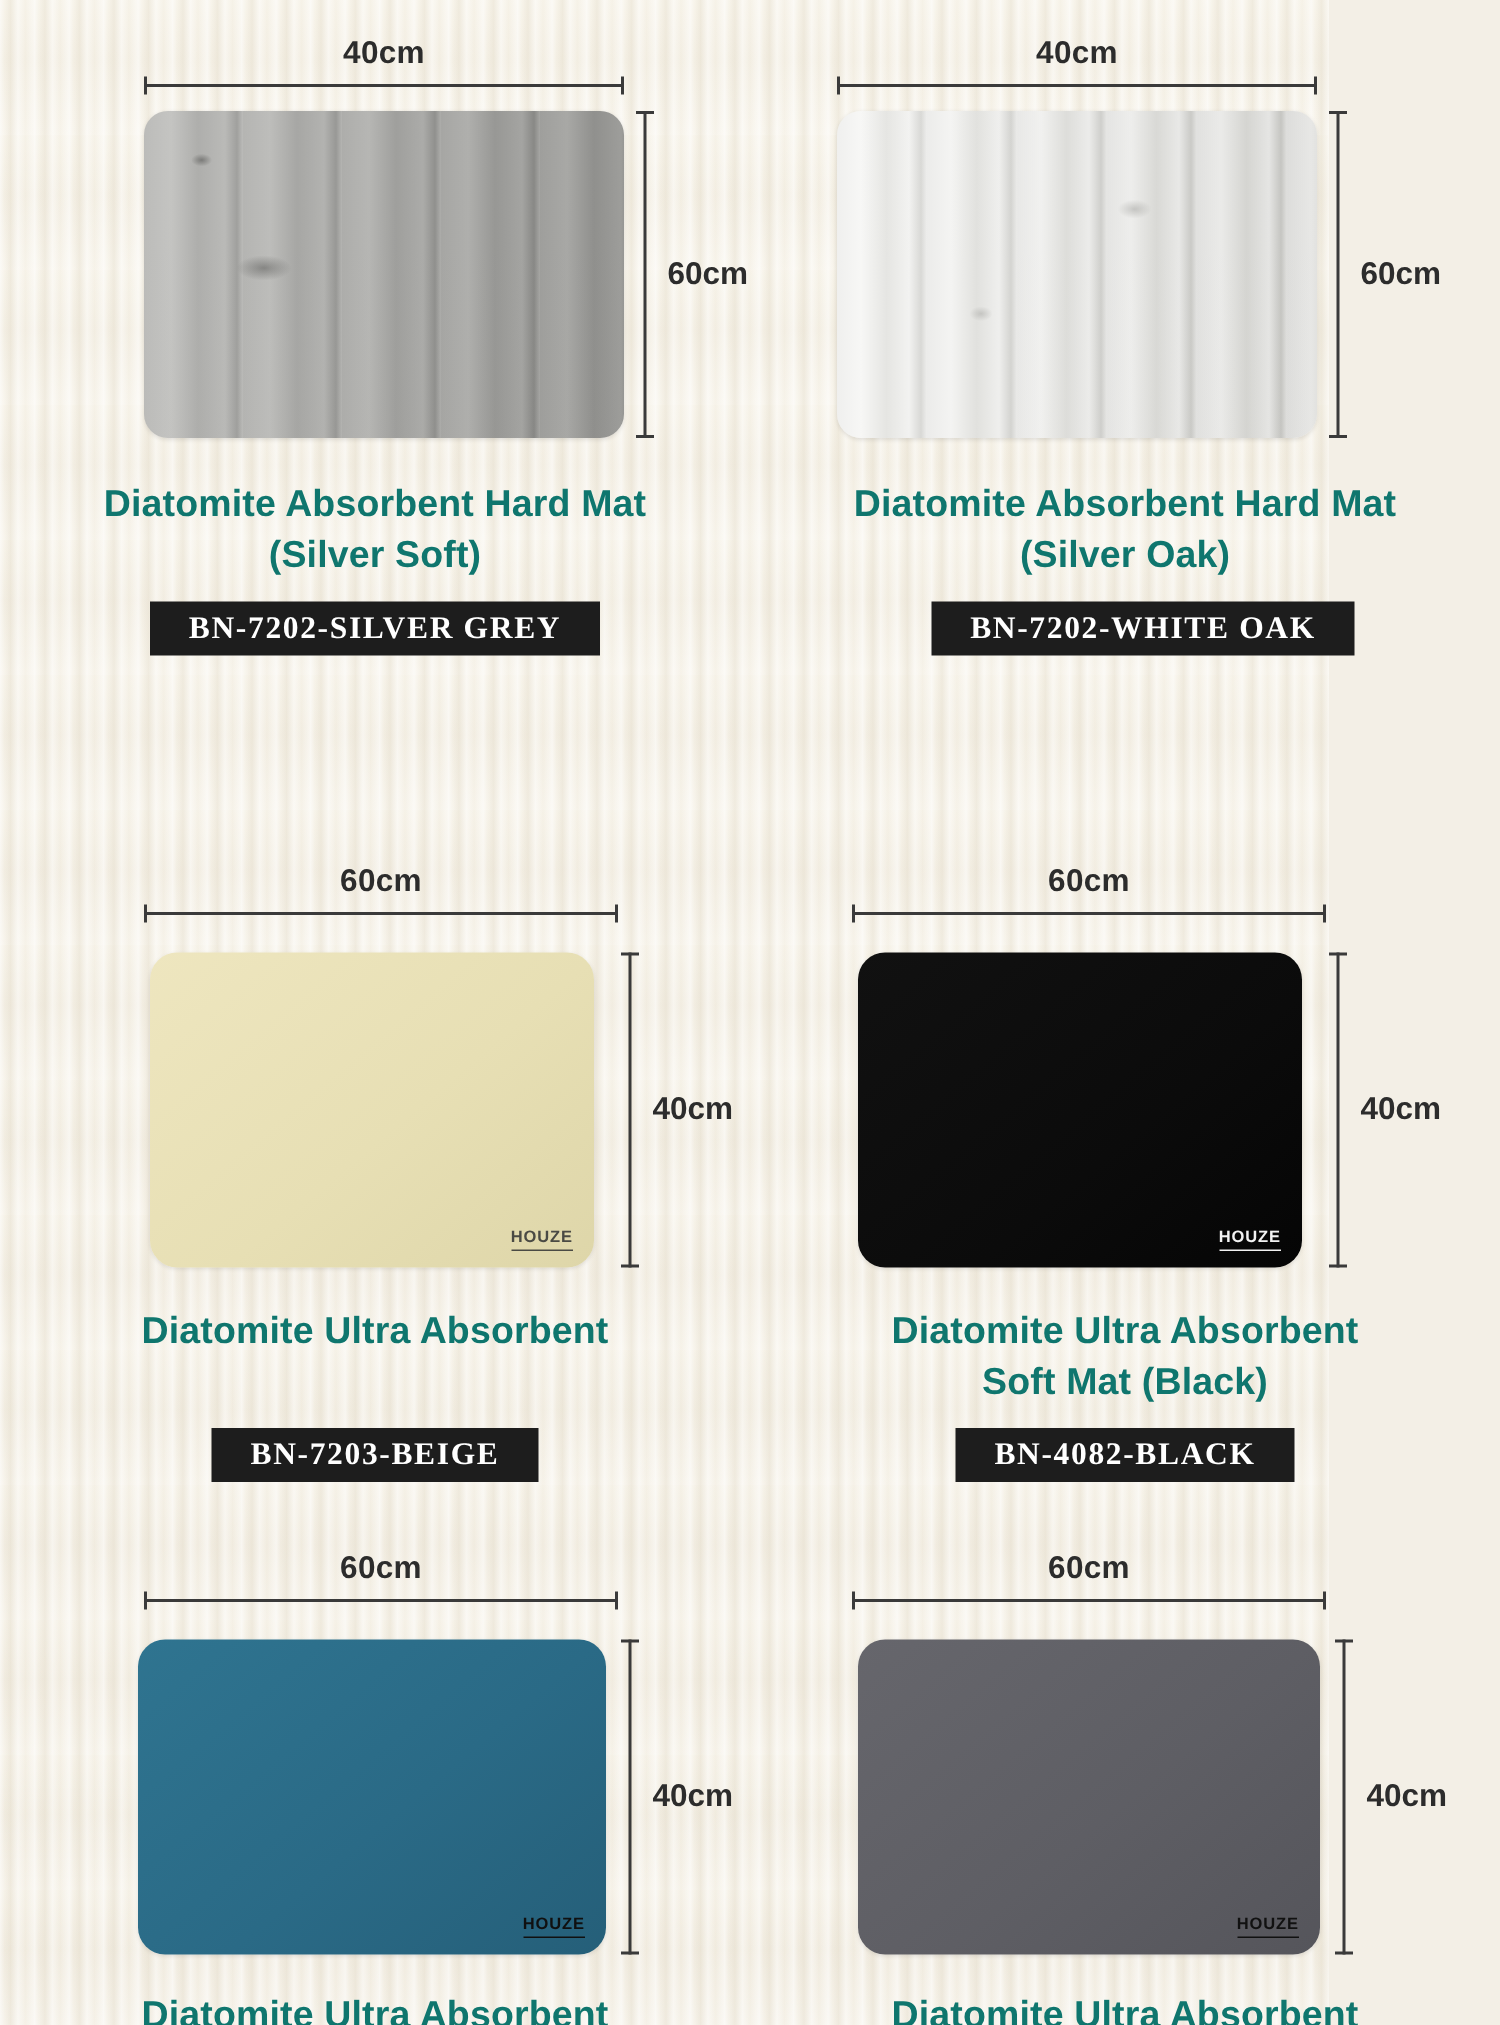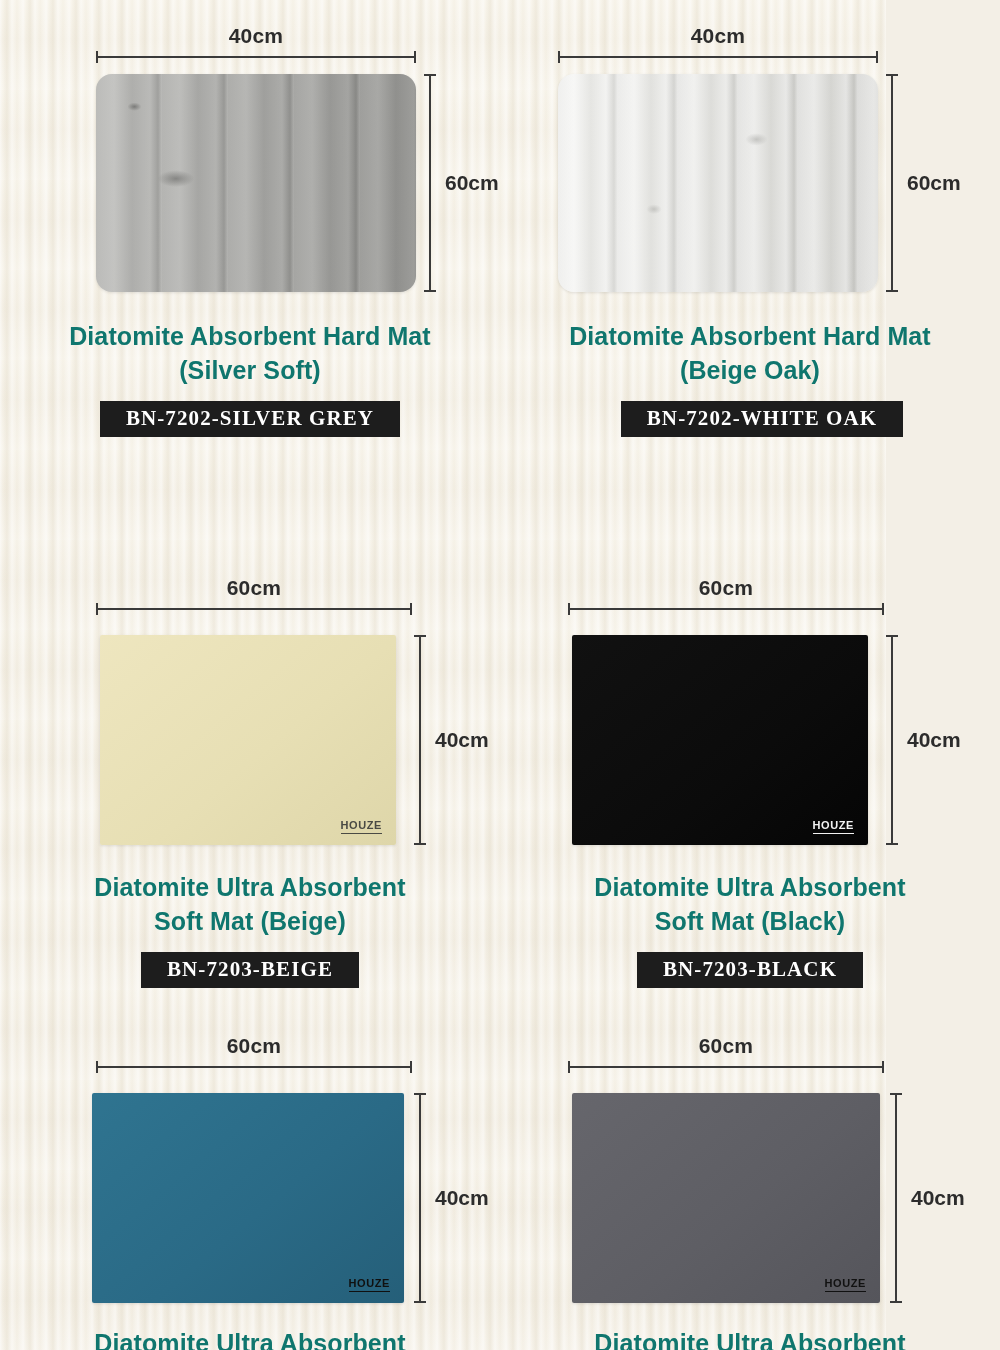--- a/index.html
+++ b/index.html
@@ -142,21 +142,21 @@
   .mat-wood-white:after {
     content: "";
     position: absolute;
     inset: 0;
     background:
       radial-gradient(ellipse 16px 9px at 62% 30%, rgba(150,150,146,.45), rgba(0,0,0,0) 70%),
       radial-gradient(ellipse 11px 7px at 30% 62%, rgba(150,150,146,.4), rgba(0,0,0,0) 70%),
       linear-gradient(92deg, rgba(255,255,255,.3), rgba(0,0,0,.06));
   }
   .mat-solid {
-    border-radius: 2px;
+    border-radius: 18px;
   }
   .mat-solid .brand {
     position: absolute;
     right: 14px;
     bottom: 11px;
     font-size: 11px;
     font-weight: bold;
     letter-spacing: .6px;
     padding-bottom: 2px;
   }
@@ -248,21 +248,21 @@
     <div class="dim-right" style="left:386px; top:74px; height:218px;">
       <div class="bar">
         <span class="cap-t"></span>
         <span class="cap-b"></span>
       </div>
       <div class="dim-label">60cm</div>
     </div>
 
     <div class="title" style="left:0; top:320px;">
       <div>Diatomite Absorbent Hard Mat</div>
-      <div>(Beige Oak)</div>
+      <div>(Silver Oak)</div>
     </div>
 
     <div class="sku-wrap" style="left:12px; top:401px;">
       <span class="sku">BN-7202-WHITE OAK</span>
     </div>
   </div>
 
   <div class="cell" style="left:0; top:0;">
 
     <div class="dim-top" style="left:96px; top:576px; width:316px;">
@@ -280,21 +280,20 @@
     <div class="dim-right" style="left:414px; top:635px; height:210px;">
       <div class="bar">
         <span class="cap-t"></span>
         <span class="cap-b"></span>
       </div>
       <div class="dim-label">40cm</div>
     </div>
 
     <div class="title" style="left:0; top:871px;">
       <div>Diatomite Ultra Absorbent</div>
-      <div>Soft Mat (Beige)</div>
     </div>
 
     <div class="sku-wrap" style="left:0; top:952px;">
       <span class="sku">BN-7203-BEIGE</span>
     </div>
   </div>
 
   <div class="cell" style="left:500px; top:0;">
 
     <div class="dim-top" style="left:68px; top:576px; width:316px;">
@@ -316,21 +315,21 @@
       </div>
       <div class="dim-label">40cm</div>
     </div>
 
     <div class="title" style="left:0; top:871px;">
       <div>Diatomite Ultra Absorbent</div>
       <div>Soft Mat (Black)</div>
     </div>
 
     <div class="sku-wrap" style="left:0; top:952px;">
-      <span class="sku">BN-7203-BLACK</span>
+      <span class="sku">BN-4082-BLACK</span>
     </div>
   </div>
 
   <div class="cell" style="left:0; top:0;">
 
     <div class="dim-top" style="left:96px; top:1034px; width:316px;">
       <div class="dim-label">60cm</div>
       <div class="bar">
         <span class="cap-l"></span>
         <span class="cap-r"></span>

